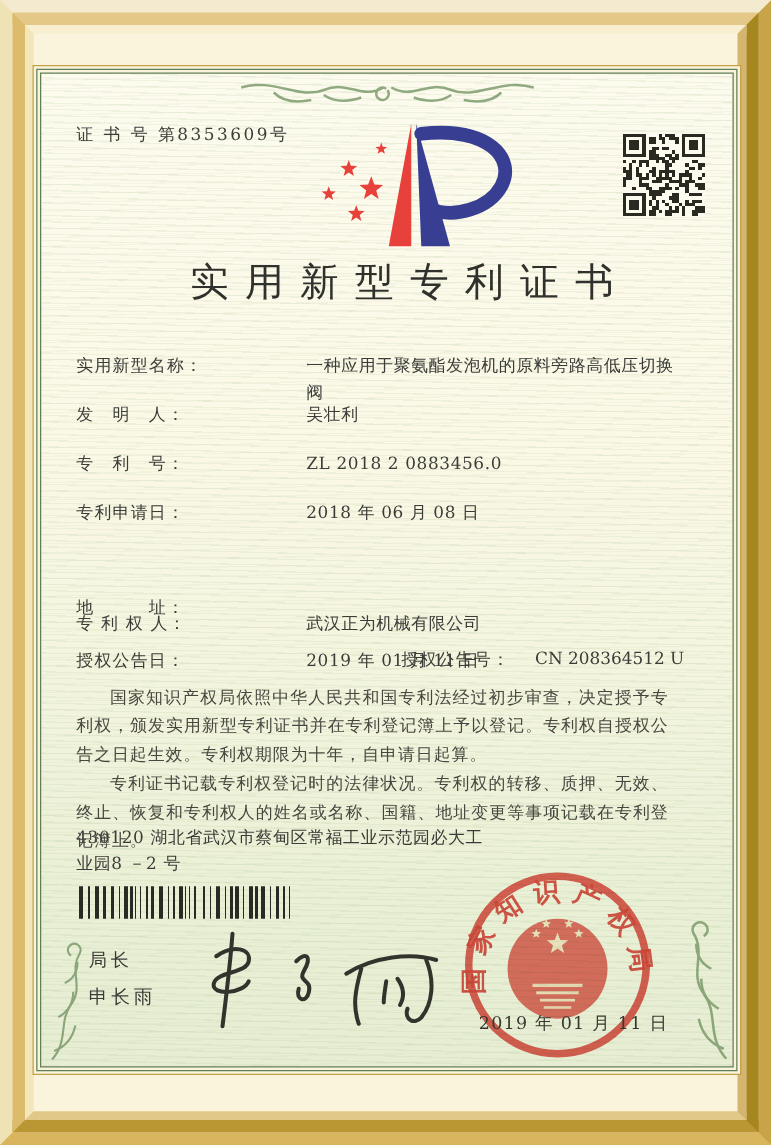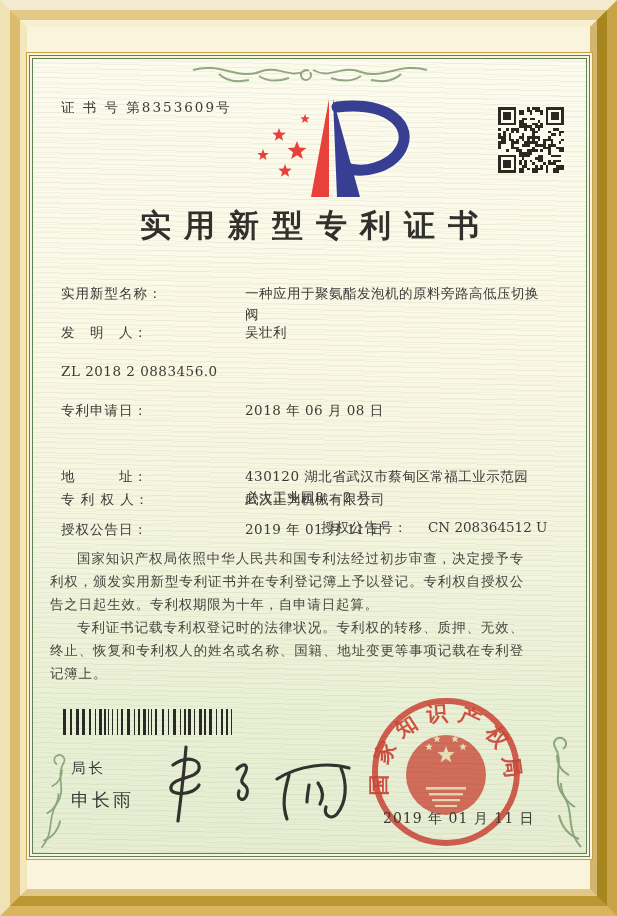--- a/index.html
+++ b/index.html
@@ -21,40 +21,40 @@
     background:
       repeating-linear-gradient(1.5deg, rgba(125,165,105,0.10) 0 1px, rgba(0,0,0,0) 1px 5px),
       repeating-linear-gradient(-1deg, rgba(145,175,115,0.07) 0 1px, rgba(0,0,0,0) 1px 7px),
       linear-gradient(180deg,#fdfbee 0%,#fbf8e6 38%,#f3f4de 62%,#eaf0d6 82%,#e7edd3 100%);
   }
   .paper > *{position:absolute;}
 
   .cert-number{left:28px;top:40px;font-size:13.5px;letter-spacing:2px;color:#3b3b37;}
   .logo{left:208px;top:34px;width:186px;height:112px;}
   .qr{left:464px;top:48px;width:68px;height:66px;}
-  .title{left:0;top:146px;width:100%;text-align:center;font-size:31px;font-weight:700;
+  .title{left:12px;top:146px;width:100%;text-align:center;font-size:31px;font-weight:400;
     color:#30302c;letter-spacing:13px;padding-left:13px;box-sizing:border-box;}
 
   .row{left:28px;width:478px;display:flex;align-items:flex-start;
     font-size:13.5px;color:#3b3b37;line-height:21px;gap:44px;}
   .row .lbl{white-space:pre;flex:0 0 140px;letter-spacing:1px;}
   .row .val{flex:1;letter-spacing:0.5px;}
   .r1{top:224px;} .r2{top:263px;} .r3{top:302px;} .r4{top:341px;}
-  .r5{top:402px;margin-top:28px;} .r6{top:407px;} .r7{top:460px;justify-content:center;}
+  .r5{top:402px;margin-top:28px;} .r6{top:417px;flex-direction:column;} .r7{top:460px;justify-content:center;}
   .grant-no{left:288px;top:460px;display:flex;font-size:13.5px;color:#3b3b37;}
   .grant-no .lbl{white-space:pre;letter-spacing:1px;margin-right:20px;}
 
-  .body-text{left:17px;top:488px;width:474px;font-size:13.5px;line-height:23px;
+  .body-text{left:28px;top:488px;width:474px;font-size:13.5px;line-height:23px;
     color:#47473f;text-align:justify;letter-spacing:0.8px;}
   .body-text p{margin:0;text-indent:2em;}
 
   .barcode{left:30px;top:650px;width:172px;height:26px;}
 
   .signer-title{left:38px;top:700px;font-size:14.5px;letter-spacing:3px;color:#3b3b37;}
-  .signer-name{left:38px;top:729px;font-size:18px;letter-spacing:3px;color:#3b3b37;}
+  .signer-name{left:38px;top:729px;font-size:15px;letter-spacing:3px;color:#3b3b37;}
   .autograph{left:118px;top:676px;width:218px;height:92px;}
 
   .seal{left:336px;top:636px;width:154px;height:154px;mix-blend-mode:multiply;}
   .seal-date{left:350px;top:751px;font-size:14px;letter-spacing:1px;color:#39392f;}
 
   .orn-top{left:50%;top:1px;transform:translateX(-50%);width:242px;height:26px;}
   .orn-bl{left:1px;bottom:2px;width:56px;height:112px;}
   .orn-br{right:1px;bottom:2px;width:56px;height:132px;transform:scaleX(-1);}
 </style>
 </head>
@@ -319,20 +319,21 @@
 
     <div class="row r1">
       <span class="lbl">实用新型名称：</span>
       <span class="val">一种应用于聚氨酯发泡机的原料旁路高低压切换阀</span>
     </div>
     <div class="row r2">
       <span class="lbl">发　明　人：</span>
       <span class="val">吴壮利</span>
     </div>
     <div class="row r3">
+      <span class="lbl">专　利　号：</span>
       <span class="val">ZL 2018 2 0883456.0</span>
     </div>
     <div class="row r4">
       <span class="lbl">专利申请日：</span>
       <span class="val">2018 年 06 月 08 日</span>
     </div>
     <div class="row r5">
       <span class="lbl">专 利 权 人：</span>
       <span class="val">武汉正为机械有限公司</span>
     </div>

